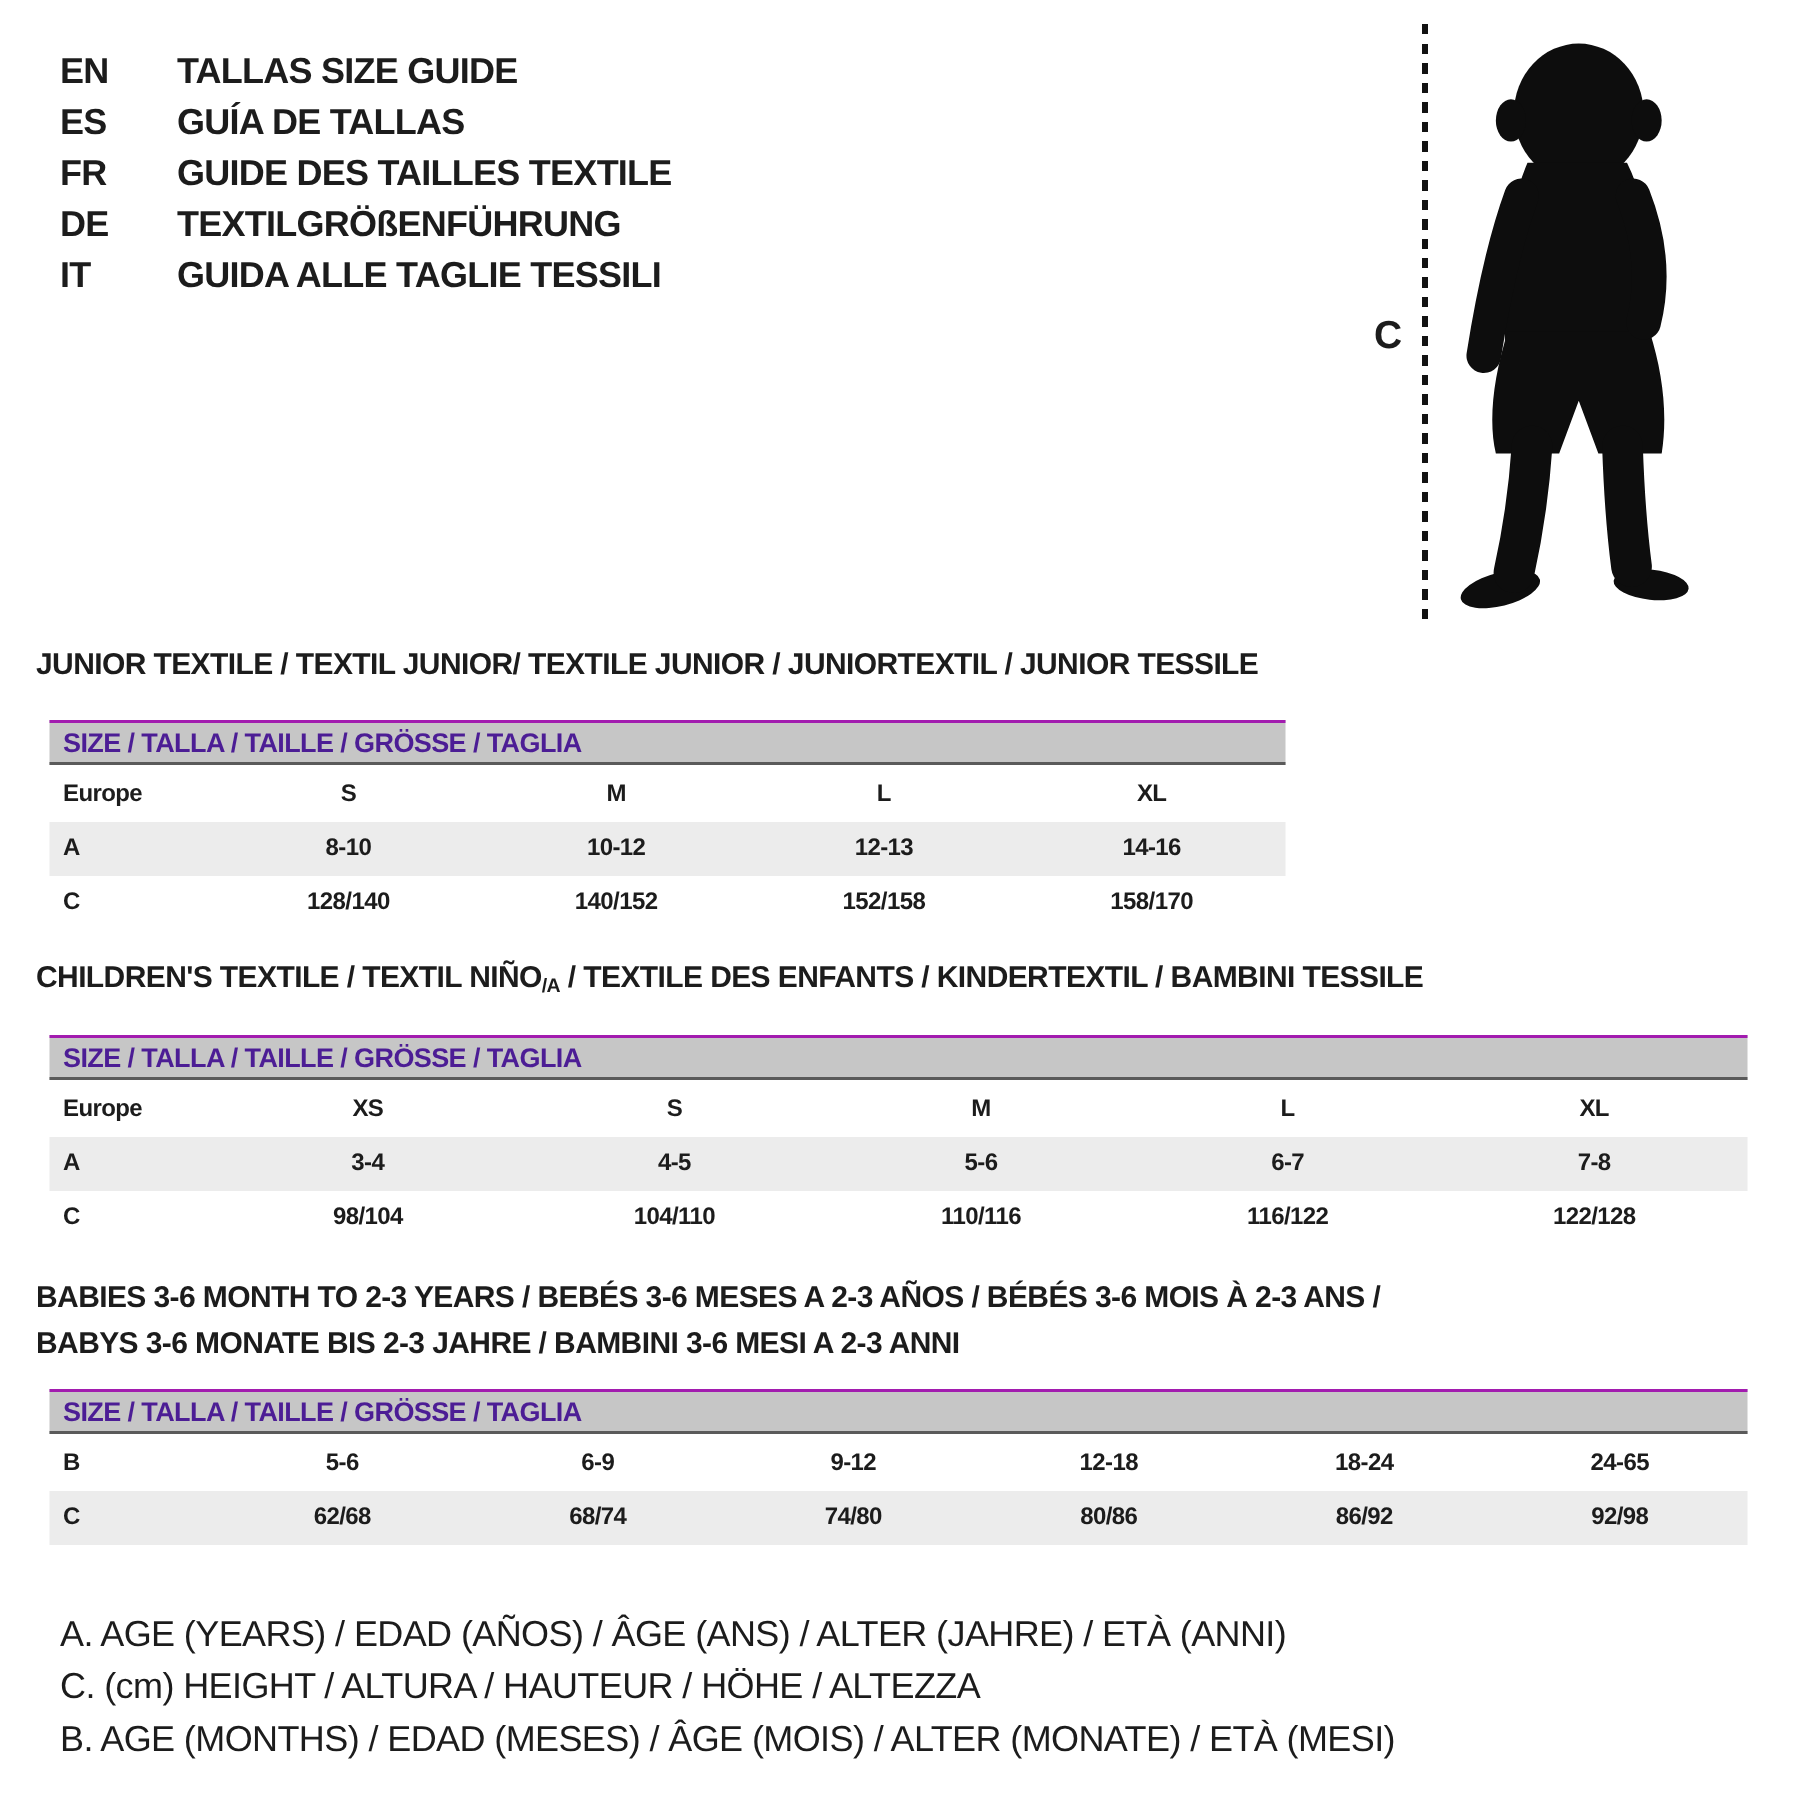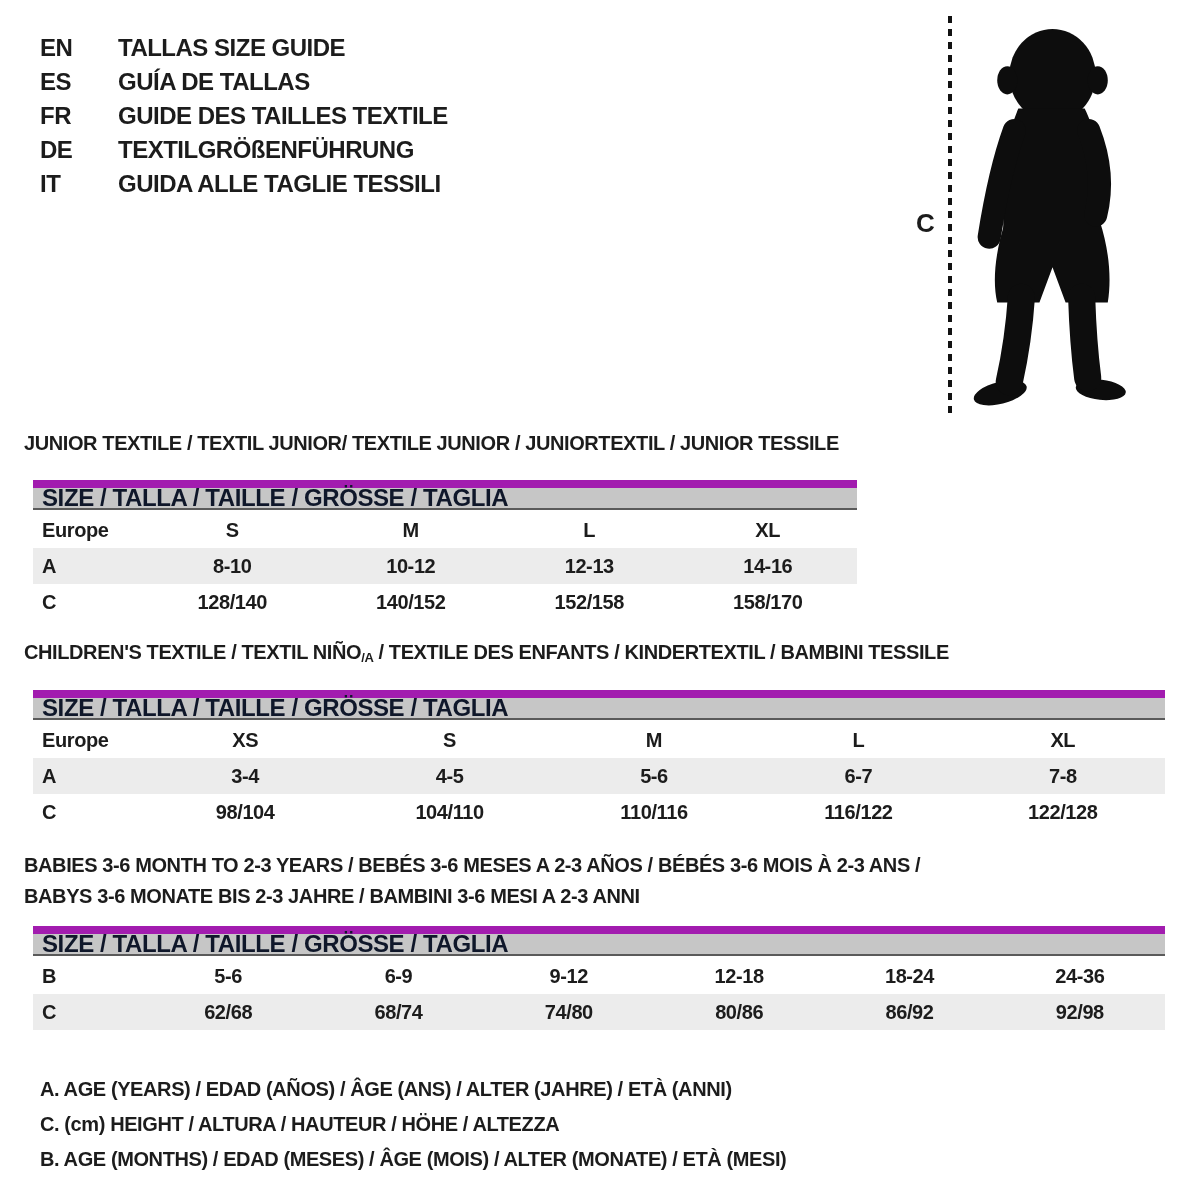--- a/index.html
+++ b/index.html
@@ -25,35 +25,35 @@
   .section-title{
     position:absolute;left:24px;font-size:20px;font-weight:bold;
     letter-spacing:-0.4px;white-space:nowrap;line-height:22px;
   }
   .section-title .subsize{font-size:13px;vertical-align:-3px;font-weight:bold;}
   .babies-title{line-height:31px;}
   
   .size-bar{
     position:absolute;left:33px;height:30px;box-sizing:border-box;
     background:var(--size-bar-bg,#c6c6c6);
-    border-top:8px solid #a21caf;border-bottom:2px solid #5a5a5a;
+    border-top:2px solid #a21caf;border-bottom:2px solid #5a5a5a;
     display:flex;align-items:center;padding-left:9px;
-    font-size:24px;font-weight:bold;color:#0f172a;letter-spacing:-0.4px;white-space:nowrap;
+    font-size:18px;font-weight:bold;color:#4c1d95;letter-spacing:-0.4px;white-space:nowrap;
   }
   
   .tbl{position:absolute;left:33px;}
-  .tbl .row{display:grid;height:36px;align-items:center;font-size:20px;font-weight:bold;letter-spacing:-0.4px;}
+  .tbl .row{display:grid;height:36px;align-items:center;font-size:16px;font-weight:bold;letter-spacing:-0.4px;}
   .row.cols5{grid-template-columns:110px repeat(4,1fr);}
   .row.cols6{grid-template-columns:110px repeat(5,1fr);}
   .row.cols7{grid-template-columns:110px repeat(6,1fr);}
   .row.alt{background:var(--alt-row-bg,#ececec);}
   .cell{text-align:center;}
   .cell.label{text-align:left;padding-left:9px;}
   
-  .legend{position:absolute;left:40px;top:1072px;font-size:20px;font-weight:bold;
+  .legend{position:absolute;left:40px;top:1072px;font-size:24px;font-weight:normal;
     letter-spacing:-0.4px;line-height:35px;white-space:nowrap;}
 </style>
 </head>
 <body>
 
 <div class="canvas">
 
   <div class="lang">
     <span>EN</span>
     <span>TALLAS SIZE GUIDE</span>
@@ -150,21 +150,21 @@
   </div>
   <div class="size-bar" style="top:926px;width:1132px;">SIZE / TALLA / TAILLE / GRÖSSE / TAGLIA</div>
   <div class="tbl" style="top:958px;width:1132px;">
     <div class="row cols7">
       <div class="cell label">B</div>
       <div class="cell">5-6</div>
       <div class="cell">6-9</div>
       <div class="cell">9-12</div>
       <div class="cell">12-18</div>
       <div class="cell">18-24</div>
-      <div class="cell">24-36</div>
+      <div class="cell">24-65</div>
     </div>
     <div class="row cols7 alt">
       <div class="cell label">C</div>
       <div class="cell">62/68</div>
       <div class="cell">68/74</div>
       <div class="cell">74/80</div>
       <div class="cell">80/86</div>
       <div class="cell">86/92</div>
       <div class="cell">92/98</div>
     </div>

